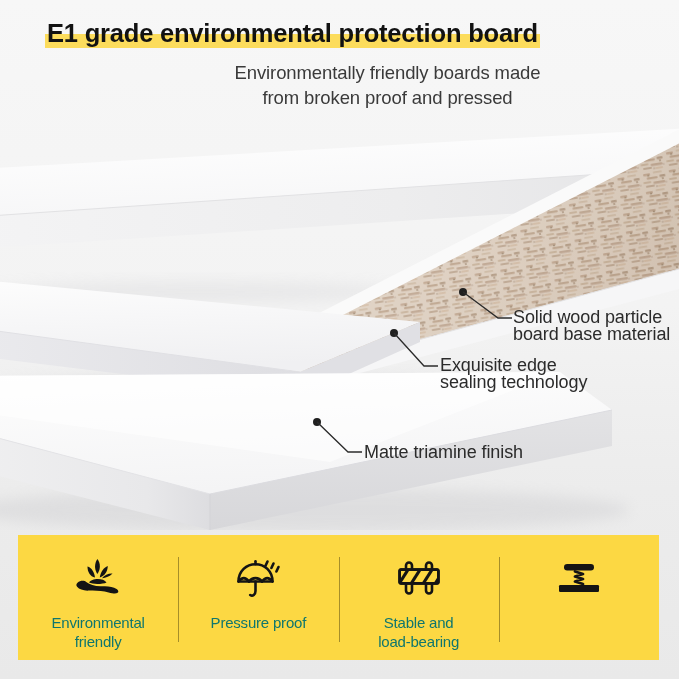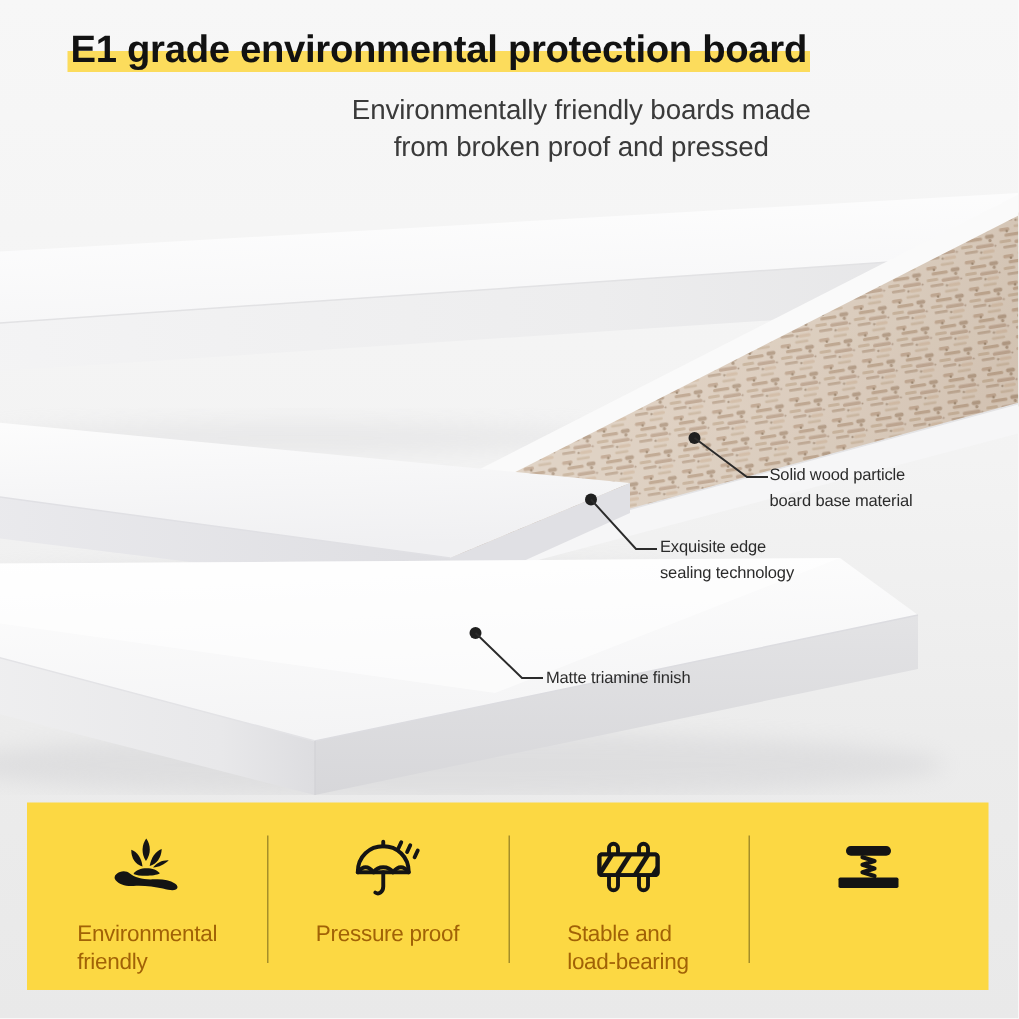--- a/index.html
+++ b/index.html
@@ -90,21 +90,21 @@
   .callout-layer {
     position: absolute;
     left: 0; top: 0;
     width: 679px;
     height: 679px;
     z-index: 30;
     pointer-events: none;
   }
   .callout-label {
     position: absolute;
-    font-size: 11px;
+    font-size: 18px;
     color: #2b2b2b;
     line-height: 17px;
     letter-spacing: -0.1px;
     white-space: nowrap;
     pointer-events: auto;
   }
   .callout-label span { display: block; }
 
   
   .feature-bar {
@@ -143,23 +143,23 @@
     width: 58px;
     height: 52px;
     display: flex;
     align-items: center;
     justify-content: center;
     margin-bottom: 9px;
   }
   .feature-icon svg { display: block; }
   .feature-text {
     font-size: 15px;
-    color: #a16207;
+    color: #0f766e;
     line-height: 19px;
-    text-align: left;
+    text-align: center;
     letter-spacing: -0.2px;
   }
   .feature-text span { display: block; }
 </style>
 </head>
 <body>
 
 <div id="page">
 
   <div class="backdrop"></div>

